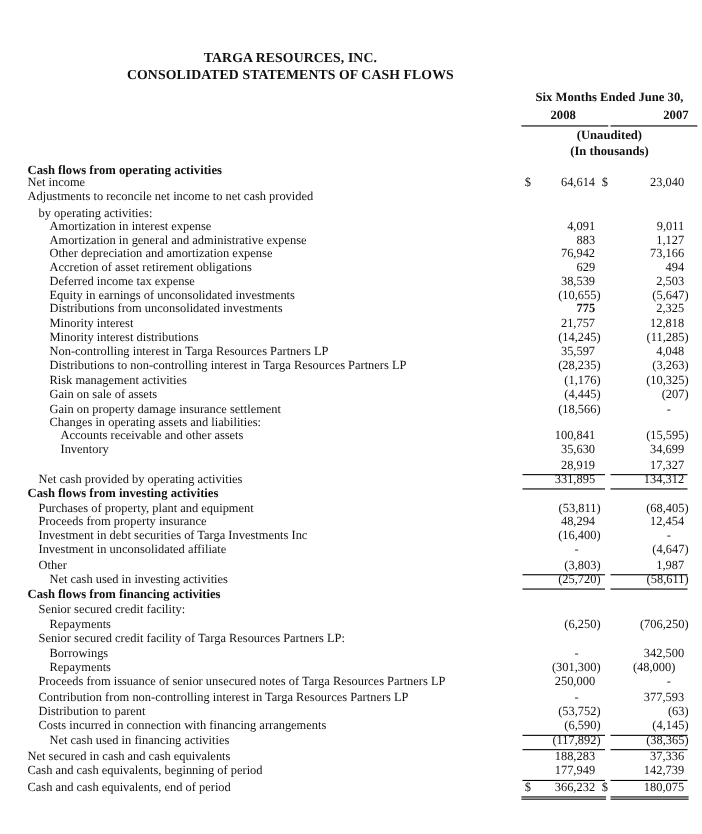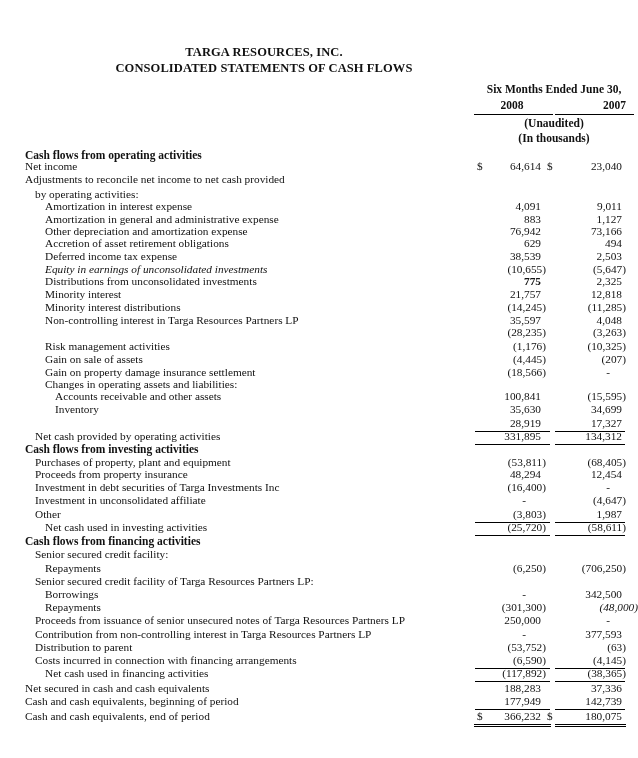--- a/index.html
+++ b/index.html
@@ -71,21 +71,21 @@
       <span class="lbl" style="left: 45px;">Accretion of asset retirement obligations</span>
       <span class="v" style="right: 97px;">629</span>
       <span class="v" style="right: 16px;">494</span>
     </div>
     <div class="row" style="top: 249px;">
       <span class="lbl" style="left: 45px;">Deferred income tax expense</span>
       <span class="v" style="right: 97px;">38,539</span>
       <span class="v" style="right: 16px;">2,503</span>
     </div>
     <div class="row" style="top: 262px;">
-      <span class="lbl" style="left: 45px; font-style: italic;">Equity in earnings of unconsolidated investments</span>
+      <span class="lbl" style="left: 45px;">Equity in earnings of unconsolidated investments</span>
       <span class="v" style="right: 92px;">(10,655)</span>
       <span class="v" style="right: 12px;">(5,647)</span>
     </div>
     <div class="row" style="top: 274px;">
       <span class="lbl" style="left: 45px;">Distributions from unconsolidated investments</span>
       <span class="v" style="right: 97px; font-weight: bold;">775</span>
       <span class="v" style="right: 16px;">2,325</span>
     </div>
     <div class="row" style="top: 287px;">
       <span class="lbl" style="left: 45px;">Minority interest</span>
@@ -96,20 +96,21 @@
       <span class="lbl" style="left: 45px;">Minority interest distributions</span>
       <span class="v" style="right: 92px;">(14,245)</span>
       <span class="v" style="right: 12px;">(11,285)</span>
     </div>
     <div class="row" style="top: 313px;">
       <span class="lbl" style="left: 45px;">Non-controlling interest in Targa Resources Partners LP</span>
       <span class="v" style="right: 97px;">35,597</span>
       <span class="v" style="right: 16px;">4,048</span>
     </div>
     <div class="row" style="top: 325px;">
+      <span class="lbl" style="left: 45px;">Distributions to non-controlling interest in Targa Resources Partners LP</span>
       <span class="v" style="right: 92px; margin-left: 30px;">(28,235)</span>
       <span class="v" style="right: 12px;">(3,263)</span>
     </div>
     <div class="row" style="top: 339px;">
       <span class="lbl" style="left: 45px;">Risk management activities</span>
       <span class="v" style="right: 92px;">(1,176)</span>
       <span class="v" style="right: 12px;">(10,325)</span>
     </div>
     <div class="row" style="top: 352px;">
       <span class="lbl" style="left: 45px;">Gain on sale of assets</span>
@@ -199,21 +200,21 @@
       <span class="lbl" style="left: 35px;">Senior secured credit facility of Targa Resources Partners LP:</span>
     </div>
     <div class="row" style="top: 587px;">
       <span class="lbl" style="left: 45px;">Borrowings</span>
       <span class="v" style="right: 112px;">-</span>
       <span class="v" style="right: 16px;">342,500</span>
     </div>
     <div class="row" style="top: 600px;">
       <span class="lbl" style="left: 45px;">Repayments</span>
       <span class="v" style="right: 92px;">(301,300)</span>
-      <span class="v" style="right: 0; font-style: italic;">(48,000)</span>
+      <span class="v" style="right: 24px;">(48,000)</span>
     </div>
     <div class="row" style="top: 613px;">
       <span class="lbl" style="left: 35px;">Proceeds from issuance of senior unsecured notes of Targa Resources Partners LP</span>
       <span class="v" style="right: 97px;">250,000</span>
       <span class="v" style="right: 28px;">-</span>
     </div>
     <div class="row" style="top: 627px;">
       <span class="lbl" style="left: 35px;">Contribution from non-controlling interest in Targa Resources Partners LP</span>
       <span class="v" style="right: 112px;">-</span>
       <span class="v" style="right: 16px;">377,593</span>

